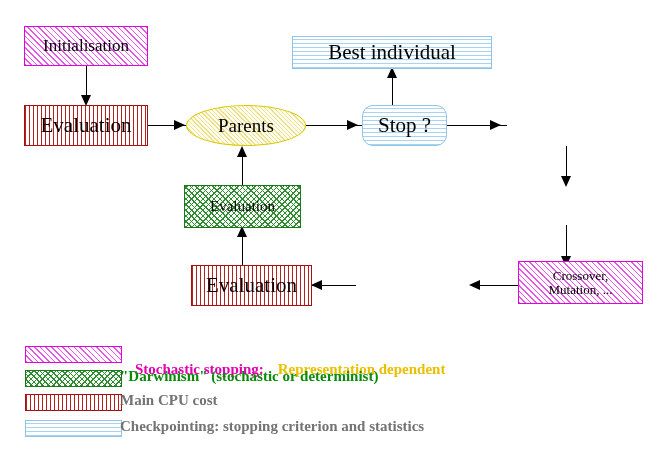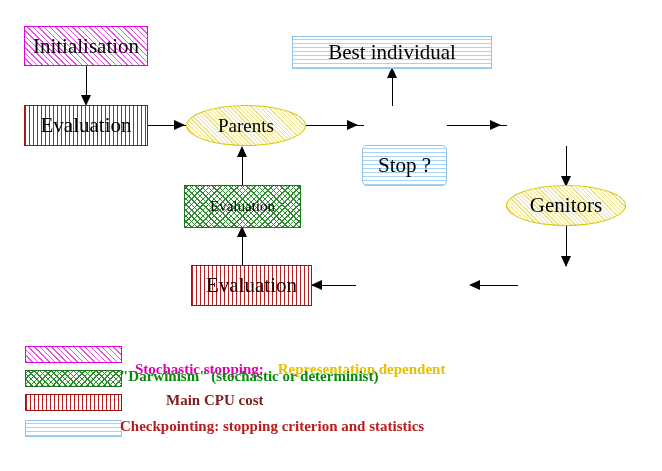--- a/index.html
+++ b/index.html
@@ -20,21 +20,21 @@
     box-sizing: border-box;
     display: flex;
     align-items: center;
     justify-content: center;
     text-align: center;
     color: #000000;
     line-height: 1.05;
     white-space: pre-line;
   }
   .box { border-style: solid; border-width: 1px; }
-  .rounded { border-radius: 5px; margin-top: 40px; }
+  .rounded { border-radius: 11px; }
   .ellipse { border-radius: 50%; border-style: solid; border-width: 1px; }
 
   
   .hatch-magenta {
     border-color: #e000e0;
     background-color: #ffffff;
     background-image: repeating-linear-gradient(45deg,
         #e653e6 0px, #e653e6 1px, #ffffff 1px, #ffffff 4px);
   }
   .hatch-green {
@@ -92,22 +92,22 @@
     position: absolute;
     left: 120px;
     font-family: "Liberation Serif", "DejaVu Serif", serif;
     font-weight: bold;
     font-size: 15px;
     white-space: pre;
   }
   .lt-magenta { color: #e300b0; }
   .lt-gold { color: #e8c000; }
   .lt-green { color: #0a8a0a; }
-  .lt-red { color: #7f1d1d; padding-left: 46px; }
-  .lt-blue { color: #b91c1c; }
+  .lt-red { color: #737373; }
+  .lt-blue { color: #737373; }
 </style>
 </head>
 <body>
 
 <div id="canvas">
 
   <div class="edge edge-v" style="left:86px; top:66px; height:31px;"></div>
   <div class="arrow arrow-d" style="left:81px; top:95px;"></div>
 
   <div class="edge edge-h" style="left:148px; top:125px; width:38px;"></div>
@@ -133,36 +133,37 @@
 
   <div class="edge edge-h" style="left:471px; top:285px; width:47px;"></div>
   <div class="arrow arrow-l" style="left:469px; top:280px;"></div>
 
   <div class="edge edge-h" style="left:312px; top:285px; width:44px;"></div>
   <div class="arrow arrow-l" style="left:311px; top:280px;"></div>
 
   <div class="edge edge-v" style="left:242px; top:228px; height:38px;"></div>
   <div class="arrow arrow-u" style="left:237px; top:226px;"></div>
 
-  <div class="node box hatch-magenta" style="left:24px; top:26px; width:124px; height:40px; font-size:21px;">Initialisation</div>
+  <div class="node box hatch-magenta" style="left:24px; top:26px; width:124px; height:40px; font-size:17px;">Initialisation</div>
 
   <div class="node box hatch-red" style="left:24px; top:105px; width:124px; height:41px; font-size:21px;">Evaluation</div>
 
   <div class="node ellipse hatch-yellow" style="left:186px; top:105px; width:120px; height:41px; font-size:19px;">Parents</div>
 
   <div class="node box hatch-blue" style="left:292px; top:36px; width:200px; height:33px; font-size:21px;">Best individual</div>
 
   <div class="node box rounded hatch-blue" style="left:362px; top:105px; width:85px; height:41px; font-size:21px;">Stop ?</div>
 
 
   <div class="node box hatch-green" style="left:184px; top:185px; width:117px; height:43px; font-size:15px;">Evaluation</div>
 
 
-  <div class="node ellipse hatch-yellow" style="left:506px; top:185px; width:120px; height:41px; font-size:21px;">Genitors</div>
 
+  <div class="node box hatch-magenta" style="left:518px; top:261px; width:125px; height:43px; font-size:13px;">Crossover,
+Mutation, ...</div>
 
 
   <div class="node box hatch-red" style="left:191px; top:265px; width:121px; height:41px; font-size:21px;">Evaluation</div>
 
   <div class="legend-swatch hatch-magenta" style="left:25px; top:346px;"></div>
   <div class="legend-text" style="top:344px;">
     <span class="lt-magenta">Stochastic stopping:</span><span class="lt-gold" style="padding-left:14px;">Representation dependent</span>
   </div>
 
   <div class="legend-swatch hatch-green" style="left:25px; top:370px;"></div>

